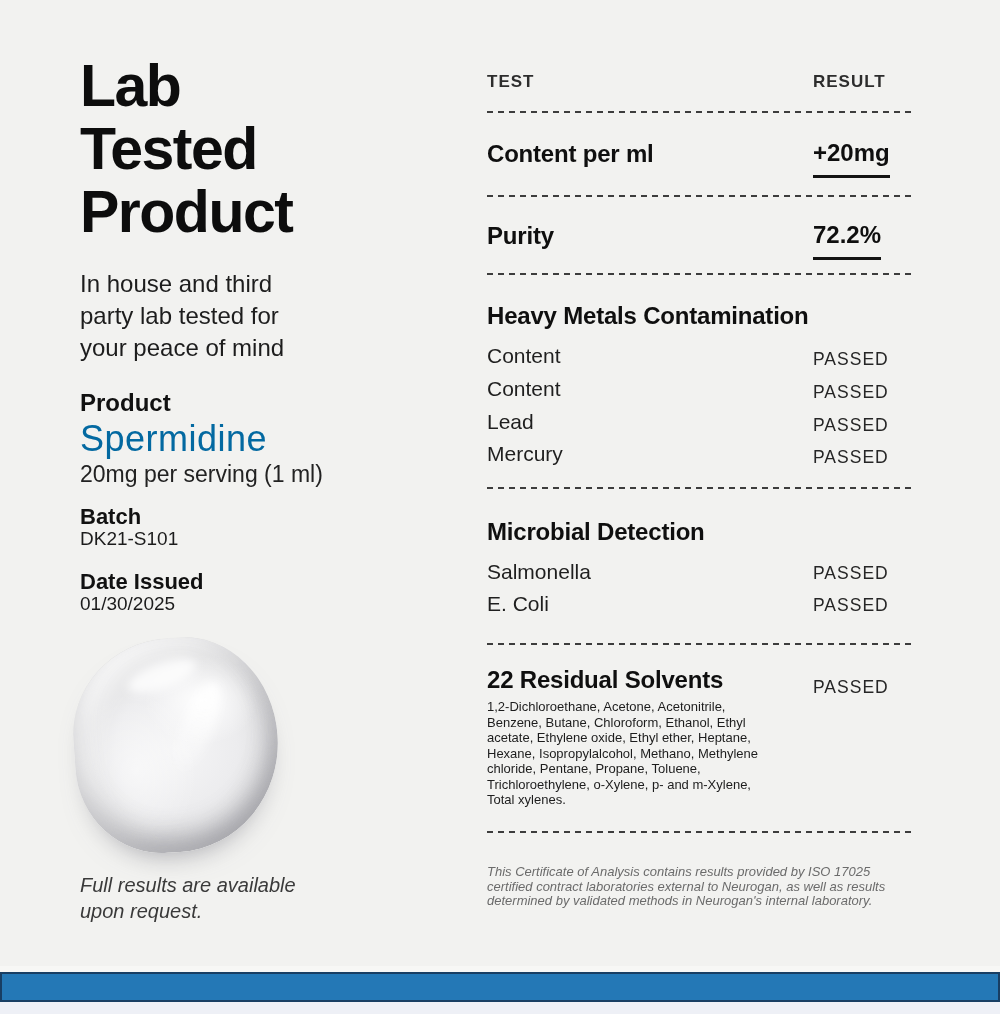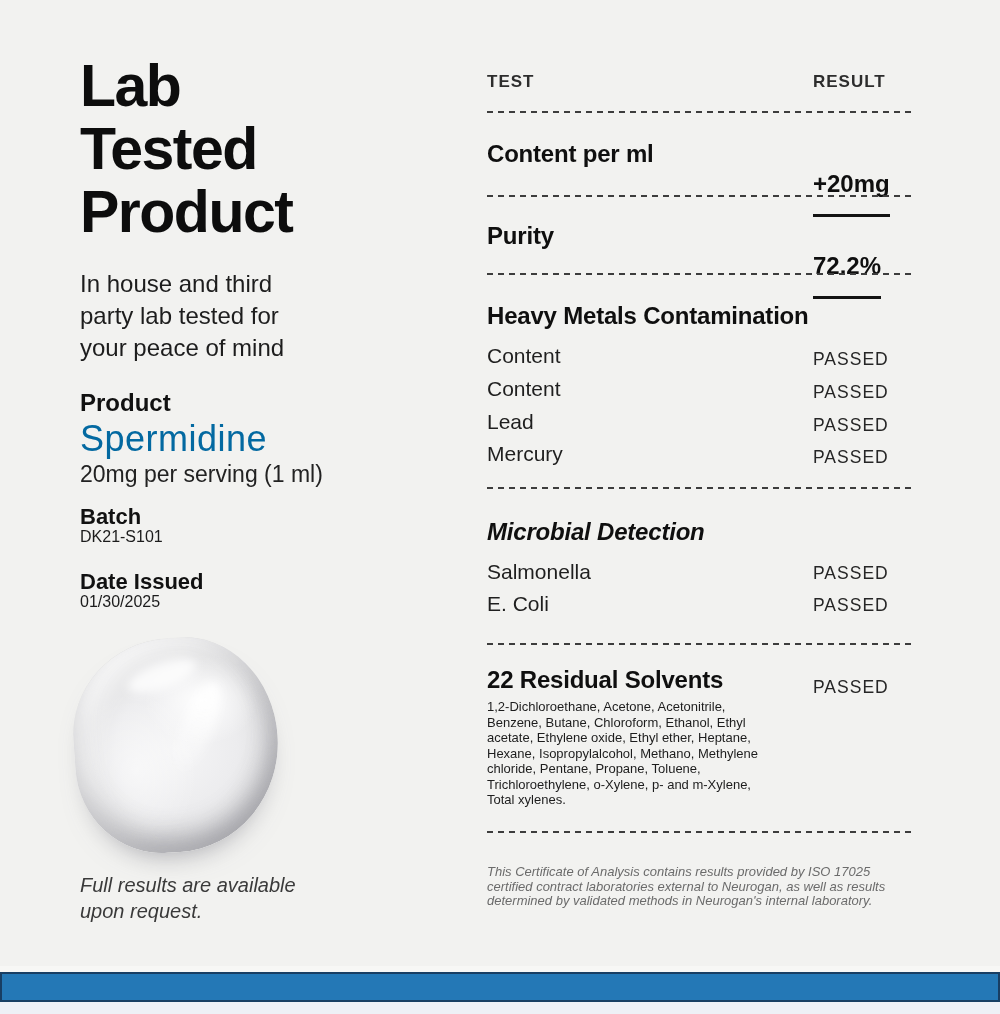--- a/index.html
+++ b/index.html
@@ -10,21 +10,21 @@
   
   .title { position:absolute; left:80px; top:55px; font-size:59px; line-height:63px;
            font-weight:800; letter-spacing:-1.5px; color:#0d0d0d; }
   .title span { display:block; }
   .subtitle { position:absolute; left:80px; top:268px; width:245px;
               font-size:24px; line-height:32px; color:#1d1d1d; }
   .fld-label   { position:absolute; left:80px; font-weight:700; font-size:22px; color:#111; }
   .product-name{ position:absolute; left:80px; top:418px; font-size:36px; font-weight:300;
                  letter-spacing:.5px; color:#0369a1; }
   .serving     { position:absolute; left:80px; top:461px; font-size:23px; color:#222; }
-  .fld-value   { position:absolute; left:80px; font-size:16px; color:#1c1c1c; }
+  .fld-value   { position:absolute; left:80px; font-size:19px; color:#1c1c1c; }
 
   .droplet { position:absolute; left:74px; top:638px; width:204px; height:214px;
     transform:rotate(-4deg);
     border-radius:52% 48% 55% 45% / 48% 52% 55% 45%;
     background:
       radial-gradient(ellipse 40% 30% at 64% 30%, rgba(255,255,255,.95), rgba(255,255,255,0) 70%),
       radial-gradient(ellipse 50% 60% at 30% 60%, rgba(255,255,255,.55), rgba(255,255,255,0) 60%),
       radial-gradient(ellipse 75% 72% at 50% 52%, #f5f5f6 0%, #ececee 40%, #dededf 68%, #c9c9cc 86%, #a9a9ae 97%, #8f8f95 100%);
     box-shadow:
       inset 0 -16px 26px rgba(100,100,110,.35),
@@ -42,21 +42,21 @@
 
   
   .right { position:absolute; left:487px; top:0; width:429px; height:1014px; }
   .r-abs { position:absolute; left:0; }
   .res-col { left:326px; }
   .hdr { font-size:17px; letter-spacing:1px; color:#2d2d2d;font-weight:bold; }
   .dash { position:absolute; left:0; width:429px; height:2px;
           background-image:repeating-linear-gradient(90deg,#3d3d3d 0 6px,transparent 6px 11px); }
   .row-label, .sec-title { font-size:24px; font-weight:700; letter-spacing:-.2px; color:#0f0f0f; }
   .row-value { font-size:24px; font-weight:700; color:#0f0f0f;
-               border-bottom:3px solid #131313; padding-bottom:16px;margin-top:31px; }
+               border-bottom:3px solid #131313; padding-bottom:8px; }
   .analyte { font-size:21px; color:#1f1f1f; }
   .passed { font-size:17.5px; letter-spacing:1px; color:#262626; }
   .solvent-list { font-size:13px; line-height:15.5px; color:#1d1d1d; width:278px; }
   .disclaimer { font-size:13px; line-height:14.5px; font-style:italic; color:#6b6b6b; width:430px; }
 
   
   .pre-bar { position:absolute; left:0; top:966px; width:1000px; height:6px; background:#f7f7f5; }
   .bottom-bar { position:absolute; left:0; top:972px; width:1000px; height:30px;
                 border:2px solid rgba(22,52,85,.85); }
   .bottom-strip { position:absolute; left:0; top:1002px; width:1000px; height:12px; background:#eef0f6; }
@@ -117,21 +117,21 @@
     <div class="r-abs passed res-col" style="top:382px;">PASSED</div>
 
     <div class="r-abs analyte" style="top:410px;">Lead</div>
     <div class="r-abs passed res-col" style="top:415px;">PASSED</div>
 
     <div class="r-abs analyte" style="top:442px;">Mercury</div>
     <div class="r-abs passed res-col" style="top:447px;">PASSED</div>
 
     <div class="dash" style="top:487px;"></div>
 
-    <div class="r-abs sec-title" style="top:518px;font-style:italic;">Microbial Detection</div>
+    <div class="r-abs sec-title" style="top:518px;">Microbial Detection</div>
 
     <div class="r-abs analyte" style="top:560px;">Salmonella</div>
     <div class="r-abs passed res-col" style="top:563px;">PASSED</div>
 
     <div class="r-abs analyte" style="top:592px;">E. Coli</div>
     <div class="r-abs passed res-col" style="top:595px;">PASSED</div>
 
     <div class="dash" style="top:643px;"></div>
 
     <div class="r-abs sec-title" style="top:666px;">22 Residual Solvents</div>

